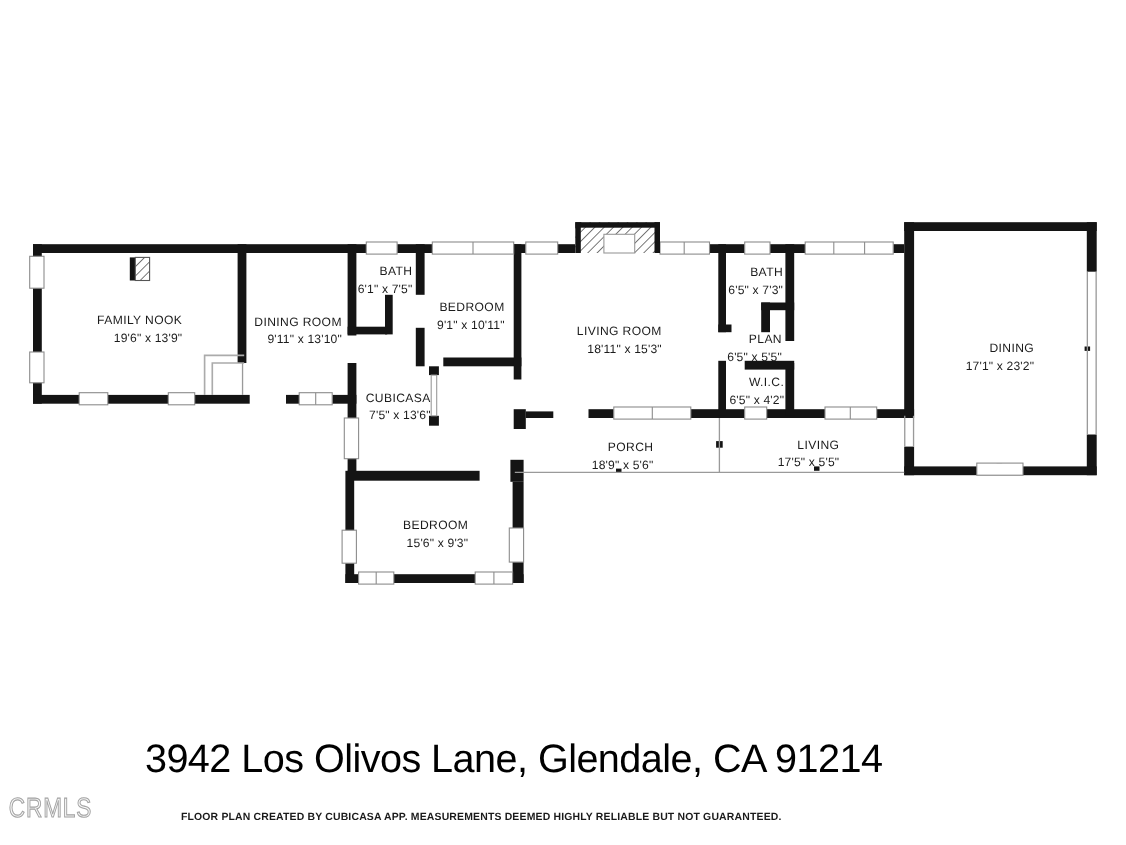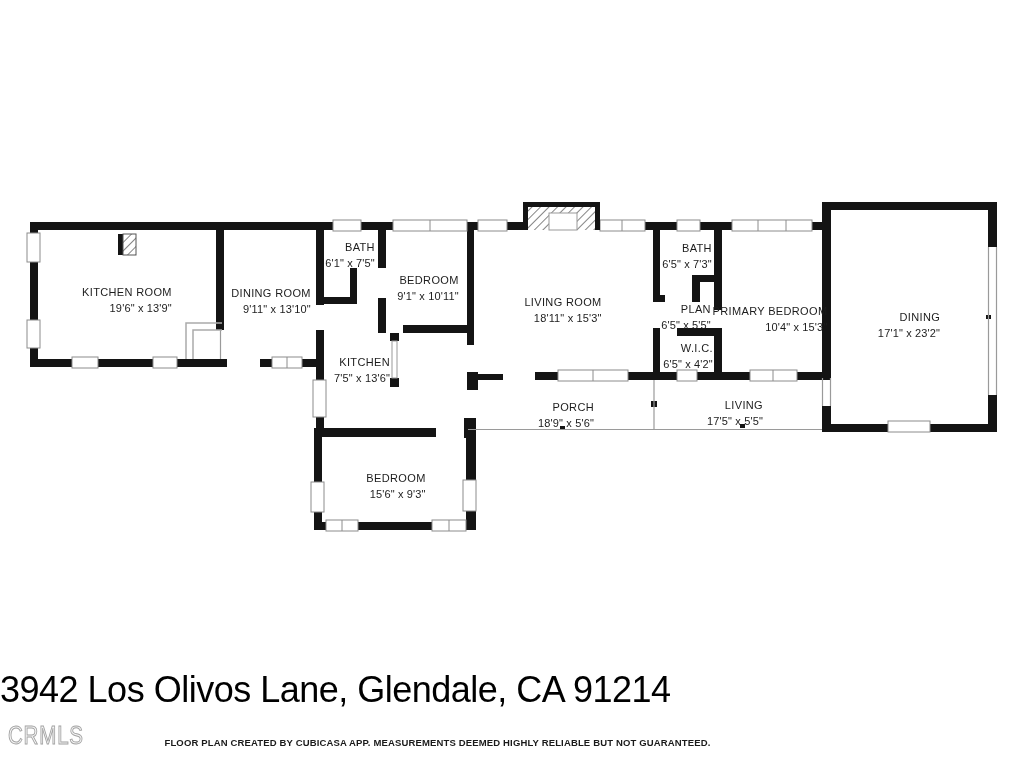--- a/index.html
+++ b/index.html
@@ -2,21 +2,21 @@
 <html><head>
 <meta charset="utf-8">
 <style>
   html,body{margin:0;padding:0;background:#ffffff;}
   #canvas{position:relative;width:1024px;height:768px;background:#ffffff;overflow:hidden;
           font-family:"Liberation Sans", sans-serif;}
   #plan-svg{position:absolute;left:0;top:0;}
   .rlabel{position:absolute;transform:translateX(-50%);text-align:right;
           font-size:11px;line-height:16px;color:#1c1c1c;letter-spacing:.35px;white-space:nowrap;}
   .rlabel .dims{letter-spacing:.15px;}
-  #address-title{position:absolute;left:0;top:668px;width:934px;text-align:left;
+  #address-title{position:absolute;left:0;top:668px;width:934px;text-align:center;
           font-size:36px;line-height:44px;font-weight:400;color:#000;letter-spacing:-.5px;}
   #disclaimer{position:absolute;left:0;top:737px;width:875px;text-align:center;
           font-size:9.5px;font-weight:600;color:#1a1a1a;letter-spacing:.15px;}
   #watermark{position:absolute;left:8px;top:721px;font-size:25px;font-weight:400;
           color:#f7f7f7;-webkit-text-stroke:1px #a3a3a3;letter-spacing:1px;
           transform:scaleX(.82);transform-origin:left top;}
 </style>
 </head>
 <body>
 
@@ -170,21 +170,21 @@
       <rect x="549" y="213" width="28" height="17" fill="#ffffff" stroke="#999" stroke-width="1"></rect>
     </g>
 
     <g>
       <rect x="118" y="234" width="5" height="21" fill="#141414"></rect>
       <rect x="123" y="234" width="13" height="21" fill="url(#hatch)" stroke="#555" stroke-width="1"></rect>
     </g>
   </svg>
 
   <div class="rlabel" style="left:127px;top:284px">
-    <div>KITCHEN ROOM</div>
+    <div>FAMILY NOOK</div>
     <div class="dims">19'6" x 13'9"</div>
   </div>
   <div class="rlabel" style="left:271px;top:285px">
     <div>DINING ROOM</div>
     <div class="dims">9'11" x 13'10"</div>
   </div>
   <div class="rlabel" style="left:350px;top:239px">
     <div>BATH</div>
     <div class="dims">6'1" x 7'5"</div>
   </div>
@@ -197,30 +197,26 @@
     <div class="dims">18'11" x 15'3"</div>
   </div>
   <div class="rlabel" style="left:687px;top:240px">
     <div>BATH</div>
     <div class="dims">6'5" x 7'3"</div>
   </div>
   <div class="rlabel" style="left:686px;top:301px">
     <div>PLAN</div>
     <div class="dims">6'5" x 5'5"</div>
   </div>
-  <div class="rlabel" style="left:770px;top:303px">
-    <div>PRIMARY BEDROOM</div>
-    <div class="dims">10'4" x 15'3"</div>
-  </div>
   <div class="rlabel" style="left:909px;top:309px">
     <div>DINING</div>
     <div class="dims">17'1" x 23'2"</div>
   </div>
   <div class="rlabel" style="left:362px;top:354px">
-    <div>KITCHEN</div>
+    <div>CUBICASA</div>
     <div class="dims">7'5" x 13'6"</div>
   </div>
   <div class="rlabel" style="left:688px;top:340px">
     <div>W.I.C.</div>
     <div class="dims">6'5" x 4'2"</div>
   </div>
   <div class="rlabel" style="left:566px;top:399px">
     <div>PORCH</div>
     <div class="dims">18'9" x 5'6"</div>
   </div>

